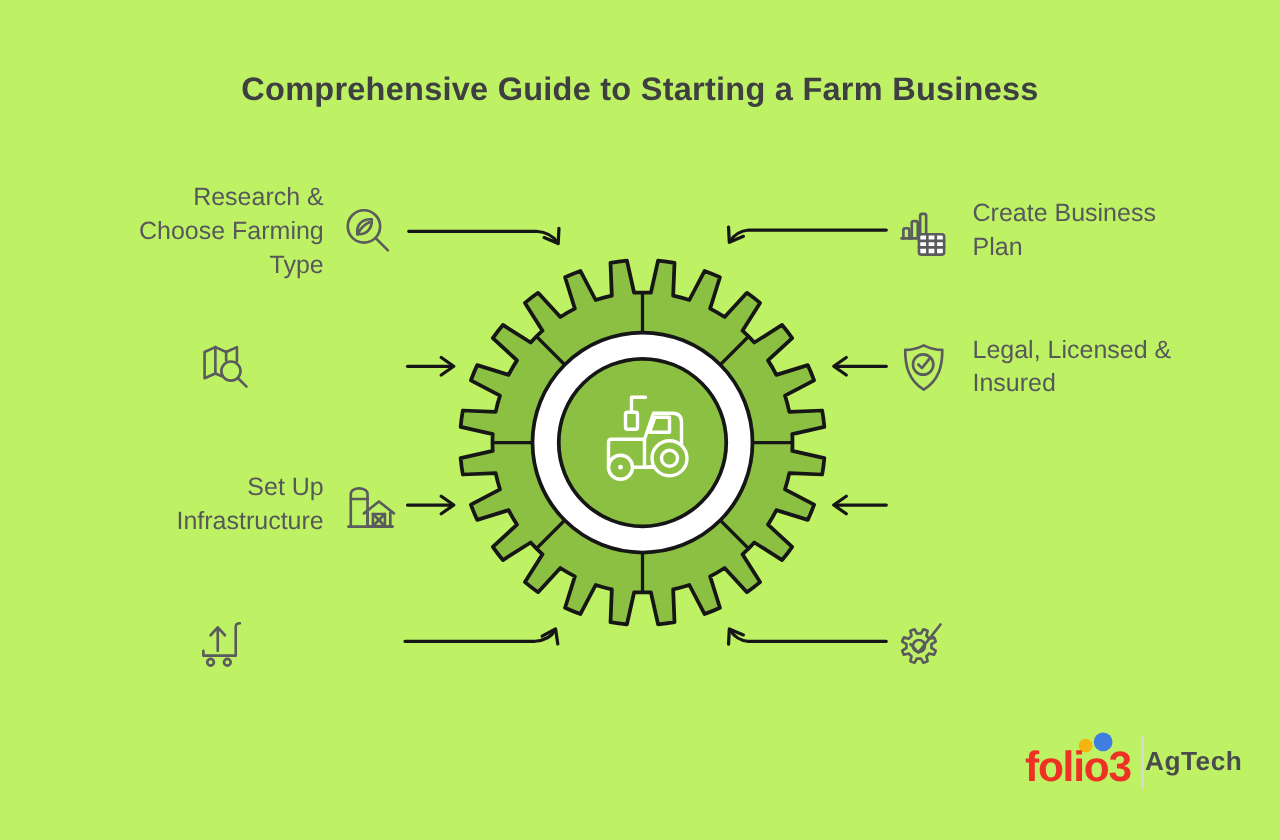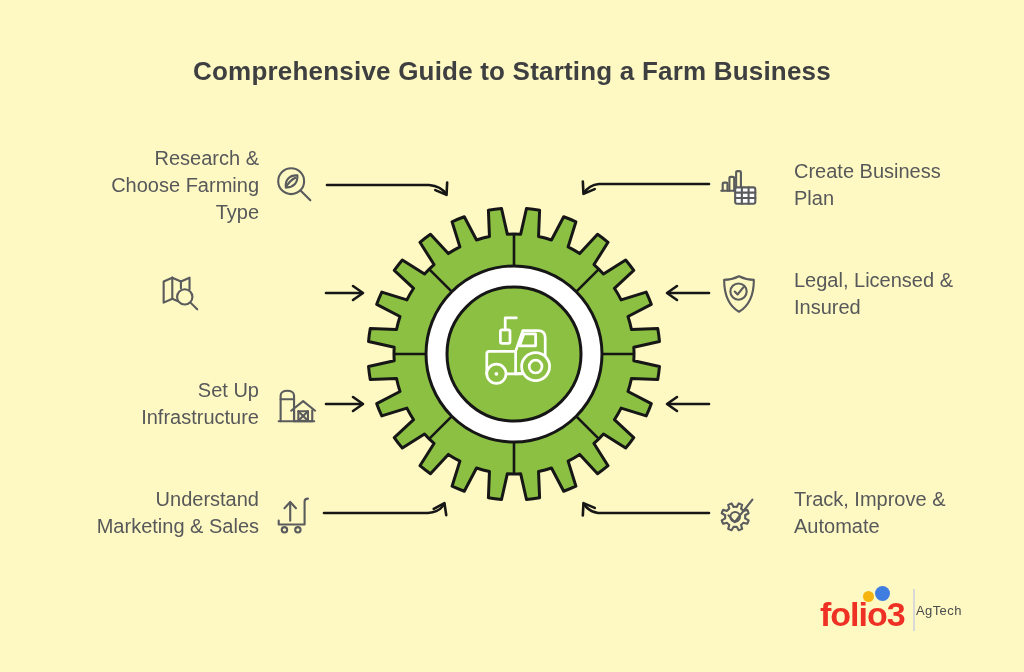--- a/index.html
+++ b/index.html
@@ -1,39 +1,39 @@
 <!DOCTYPE html>
 <html><head>
 <meta charset="utf-8">
 <style>
   html,body{margin:0;padding:0;background:#fff;}
-  #canvas{position:relative;width:1024px;height:672px;background:#fef9c3;overflow:hidden;
+  #canvas{position:relative;width:1024px;height:672px;background:#bef264;overflow:hidden;
           font-family:"Liberation Sans", sans-serif;}
   .title{position:absolute;top:56px;left:0;width:100%;text-align:center;
          font-size:26px;font-weight:700;color:#3e3f41;letter-spacing:.2px;}
   .row{position:absolute;display:flex;align-items:center;height:110px;}
   .row .label{font-size:20px;line-height:27px;color:#57585a;white-space:pre-line;}
   .row.left{left:40px;width:278px;justify-content:center;gap:13px;}
   .row.left .label{flex:1;text-align:right;}
   .row.right{left:716px;width:292px;justify-content:flex-start;gap:16px;}
-  .row.right .label{text-align:left;margin-left:16px;}
+  .row.right .label{text-align:left;}
   .icon{width:46px;height:46px;flex:0 0 46px;}
   .icon svg{width:46px;height:46px;display:block;stroke:#5a5b5d;fill:none;
             stroke-width:2.2;stroke-linecap:round;stroke-linejoin:round;}
   #gearSvg{position:absolute;left:354px;top:194px;width:320px;height:320px;}
   #arrows{position:absolute;left:0;top:0;width:1024px;height:672px;pointer-events:none;}
   .logo{position:absolute;left:820px;top:584px;display:flex;align-items:center;gap:1px;height:52px;}
   .wordmark{position:relative;height:52px;width:92px;}
   .brand{position:absolute;left:0;bottom:2px;font-size:34px;font-weight:700;
          color:#ee3124;letter-spacing:-1px;}
   .dot{position:absolute;border-radius:50%;}
   .dot.yellow{left:43px;top:7px;width:11px;height:11px;background:#f6b40e;}
   .dot.blue{left:55px;top:2px;width:15px;height:15px;background:#3f7de0;}
   .logo-divider{width:2px;height:42px;background:#d9d9d9;}
-  .division{font-size:13px;font-weight:400;color:#4a4b4d;letter-spacing:.4px;}
+  .division{font-size:21px;font-weight:700;color:#4a4b4d;letter-spacing:.4px;}
 </style>
 </head>
 <body>
 
 <div id="canvas">
 
   <div class="title">Comprehensive Guide to Starting a Farm Business</div>
 
   <div class="row left" style="top:130px">
     <div class="label">Research &amp;
@@ -73,22 +73,20 @@
         <path d="M23 30.5 V42 H42 V30.5"></path>
         <rect x="27.5" y="31.5" width="10" height="10"></rect>
         <line x1="27.5" y1="31.5" x2="37.5" y2="41.5"></line>
         <line x1="37.5" y1="31.5" x2="27.5" y2="41.5"></line>
         <line x1="7" y1="42" x2="44" y2="42"></line>
       </svg>
     </div>
   </div>
 
   <div class="row left" style="top:458px">
-    <div class="label">Understand
-Marketing &amp; Sales</div>
     <div class="icon">
       <svg viewBox="0 0 48 48">
         <path d="M7 32 V36 H34 V12 Q34 9 37.5 9"></path>
         <line x1="19" y1="32" x2="19" y2="13"></line>
         <path d="M13 19 L19 12.5 L25 19"></path>
         <circle cx="13" cy="41.5" r="2.8"></circle>
         <circle cx="27" cy="41.5" r="2.8"></circle>
       </svg>
     </div>
   </div>
@@ -125,22 +123,20 @@
 
 
   <div class="row right" style="top:458px">
     <div class="icon">
       <svg viewBox="0 0 48 48">
         <path id="iconGearPath" d="M21.64 17.63 L23.75 13.99 A14.5 14.5 0 0 1 27.25 15.44 L26.17 19.51 A10.5 10.5 0 0 1 28.49 21.83 L32.56 20.75 A14.5 14.5 0 0 1 34.01 24.25 L30.37 26.36 A10.5 10.5 0 0 1 30.37 29.64 L34.01 31.75 A14.5 14.5 0 0 1 32.56 35.25 L28.49 34.17 A10.5 10.5 0 0 1 26.17 36.49 L27.25 40.56 A14.5 14.5 0 0 1 23.75 42.01 L21.64 38.37 A10.5 10.5 0 0 1 18.36 38.37 L16.25 42.01 A14.5 14.5 0 0 1 12.75 40.56 L13.83 36.49 A10.5 10.5 0 0 1 11.51 34.17 L7.44 35.25 A14.5 14.5 0 0 1 5.99 31.75 L9.63 29.64 A10.5 10.5 0 0 1 9.63 26.36 L5.99 24.25 A14.5 14.5 0 0 1 7.44 20.75 L11.51 21.83 A10.5 10.5 0 0 1 13.83 19.51 L12.75 15.44 A14.5 14.5 0 0 1 16.25 13.99 L18.36 17.63 A10.5 10.5 0 0 1 21.64 17.63 Z"></path>
         <circle cx="20" cy="28" r="5"></circle>
         <polyline points="13,26.5 19.5,33.5 38,10"></polyline>
       </svg>
     </div>
-    <div class="label">Track, Improve &amp;
-Automate</div>
   </div>
 
   <svg id="gearSvg" viewBox="-160 -160 320 320">
     <path id="bigGear" fill="#8bc042" stroke="#161616" stroke-width="3" stroke-linejoin="round" d="M6.70 -119.81 L12.47 -145.47 A146 146 0 0 1 25.60 -143.74 L24.54 -117.46 A120 120 0 0 1 37.48 -114.00 L49.70 -137.28 A146 146 0 0 1 61.93 -132.21 L54.11 -107.11 A120 120 0 0 1 65.71 -100.41 L83.53 -119.74 A146 146 0 0 1 94.04 -111.68 L79.98 -89.46 A120 120 0 0 1 89.46 -79.98 L111.68 -94.04 A146 146 0 0 1 119.74 -83.53 L100.41 -65.71 A120 120 0 0 1 107.11 -54.11 L132.21 -61.93 A146 146 0 0 1 137.28 -49.70 L114.00 -37.48 A120 120 0 0 1 117.46 -24.54 L143.74 -25.60 A146 146 0 0 1 145.47 -12.47 L119.81 -6.70 A120 120 0 0 1 119.81 6.70 L145.47 12.47 A146 146 0 0 1 143.74 25.60 L117.46 24.54 A120 120 0 0 1 114.00 37.48 L137.28 49.70 A146 146 0 0 1 132.21 61.93 L107.11 54.11 A120 120 0 0 1 100.41 65.71 L119.74 83.53 A146 146 0 0 1 111.68 94.04 L89.46 79.98 A120 120 0 0 1 79.98 89.46 L94.04 111.68 A146 146 0 0 1 83.53 119.74 L65.71 100.41 A120 120 0 0 1 54.11 107.11 L61.93 132.21 A146 146 0 0 1 49.70 137.28 L37.48 114.00 A120 120 0 0 1 24.54 117.46 L25.60 143.74 A146 146 0 0 1 12.47 145.47 L6.70 119.81 A120 120 0 0 1 -6.70 119.81 L-12.47 145.47 A146 146 0 0 1 -25.60 143.74 L-24.54 117.46 A120 120 0 0 1 -37.48 114.00 L-49.70 137.28 A146 146 0 0 1 -61.93 132.21 L-54.11 107.11 A120 120 0 0 1 -65.71 100.41 L-83.53 119.74 A146 146 0 0 1 -94.04 111.68 L-79.98 89.46 A120 120 0 0 1 -89.46 79.98 L-111.68 94.04 A146 146 0 0 1 -119.74 83.53 L-100.41 65.71 A120 120 0 0 1 -107.11 54.11 L-132.21 61.93 A146 146 0 0 1 -137.28 49.70 L-114.00 37.48 A120 120 0 0 1 -117.46 24.54 L-143.74 25.60 A146 146 0 0 1 -145.47 12.47 L-119.81 6.70 A120 120 0 0 1 -119.81 -6.70 L-145.47 -12.47 A146 146 0 0 1 -143.74 -25.60 L-117.46 -24.54 A120 120 0 0 1 -114.00 -37.48 L-137.28 -49.70 A146 146 0 0 1 -132.21 -61.93 L-107.11 -54.11 A120 120 0 0 1 -100.41 -65.71 L-119.74 -83.53 A146 146 0 0 1 -111.68 -94.04 L-89.46 -79.98 A120 120 0 0 1 -79.98 -89.46 L-94.04 -111.68 A146 146 0 0 1 -83.53 -119.74 L-65.71 -100.41 A120 120 0 0 1 -54.11 -107.11 L-61.93 -132.21 A146 146 0 0 1 -49.70 -137.28 L-37.48 -114.00 A120 120 0 0 1 -24.54 -117.46 L-25.60 -143.74 A146 146 0 0 1 -12.47 -145.47 L-6.70 -119.81 A120 120 0 0 1 6.70 -119.81 Z"></path>
     <g id="dividers" stroke="#161616" stroke-width="2.6">
       <line x1="0" y1="-86" x2="0" y2="-121"></line>
       <line x1="60.8" y1="-60.8" x2="85.6" y2="-85.6"></line>
       <line x1="86" y1="0" x2="121" y2="0"></line>
       <line x1="60.8" y1="60.8" x2="85.6" y2="85.6"></line>
       <line x1="0" y1="86" x2="0" y2="121"></line>

